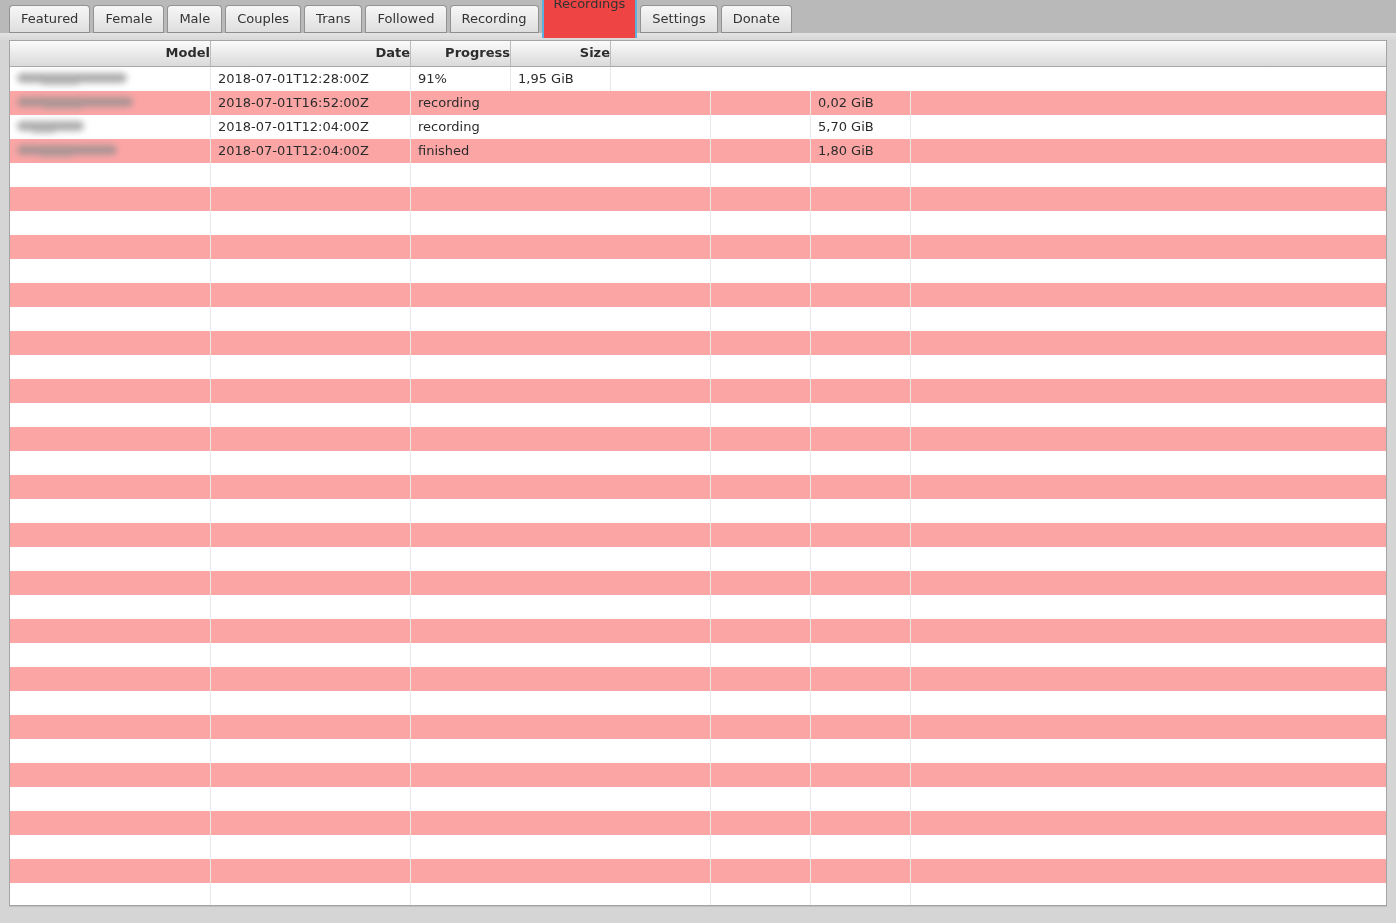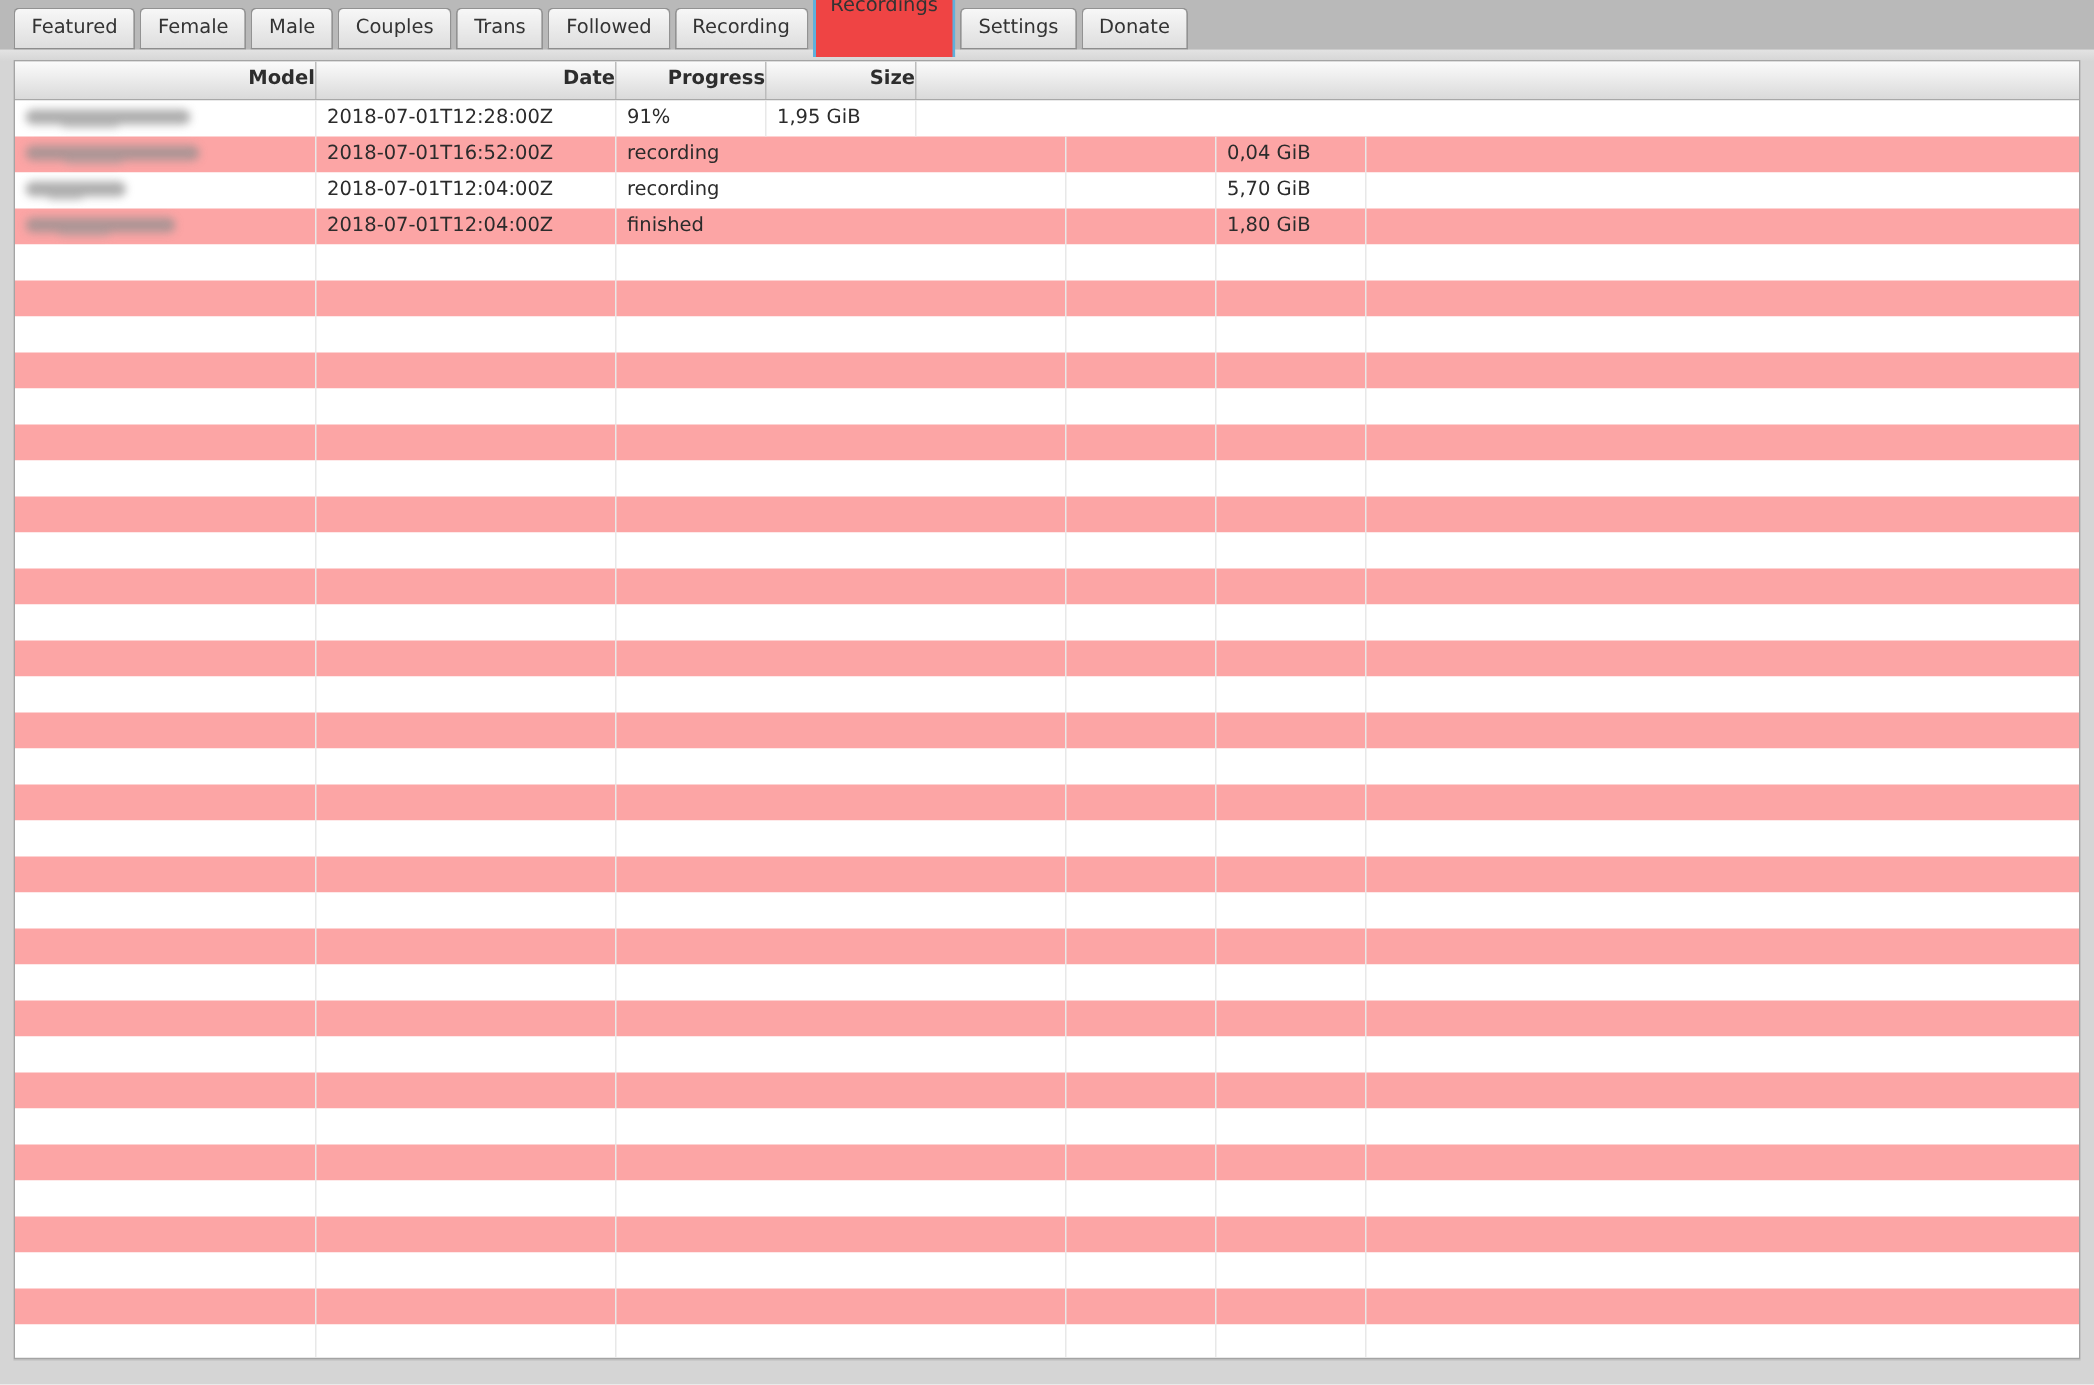--- a/index.html
+++ b/index.html
@@ -119,21 +119,21 @@
           <div class="td c4">1,95 GiB</div>
           <div class="td c5"></div>
         </div>
         <div class="trow even">
           <div class="td c0">
             <div class="redact" style="width: 116px;"></div>
           </div>
           <div class="td c1">2018-07-01T16:52:00Z</div>
           <div class="td c2">recording</div>
           <div class="td c3"></div>
-          <div class="td c4">0,04 GiB</div>
+          <div class="td c4">0,02 GiB</div>
           <div class="td c5"></div>
         </div>
         <div class="trow">
           <div class="td c0">
             <div class="redact" style="width: 67px;"></div>
           </div>
           <div class="td c1">2018-07-01T12:04:00Z</div>
           <div class="td c2">recording</div>
           <div class="td c3"></div>
           <div class="td c4">5,70 GiB</div>

